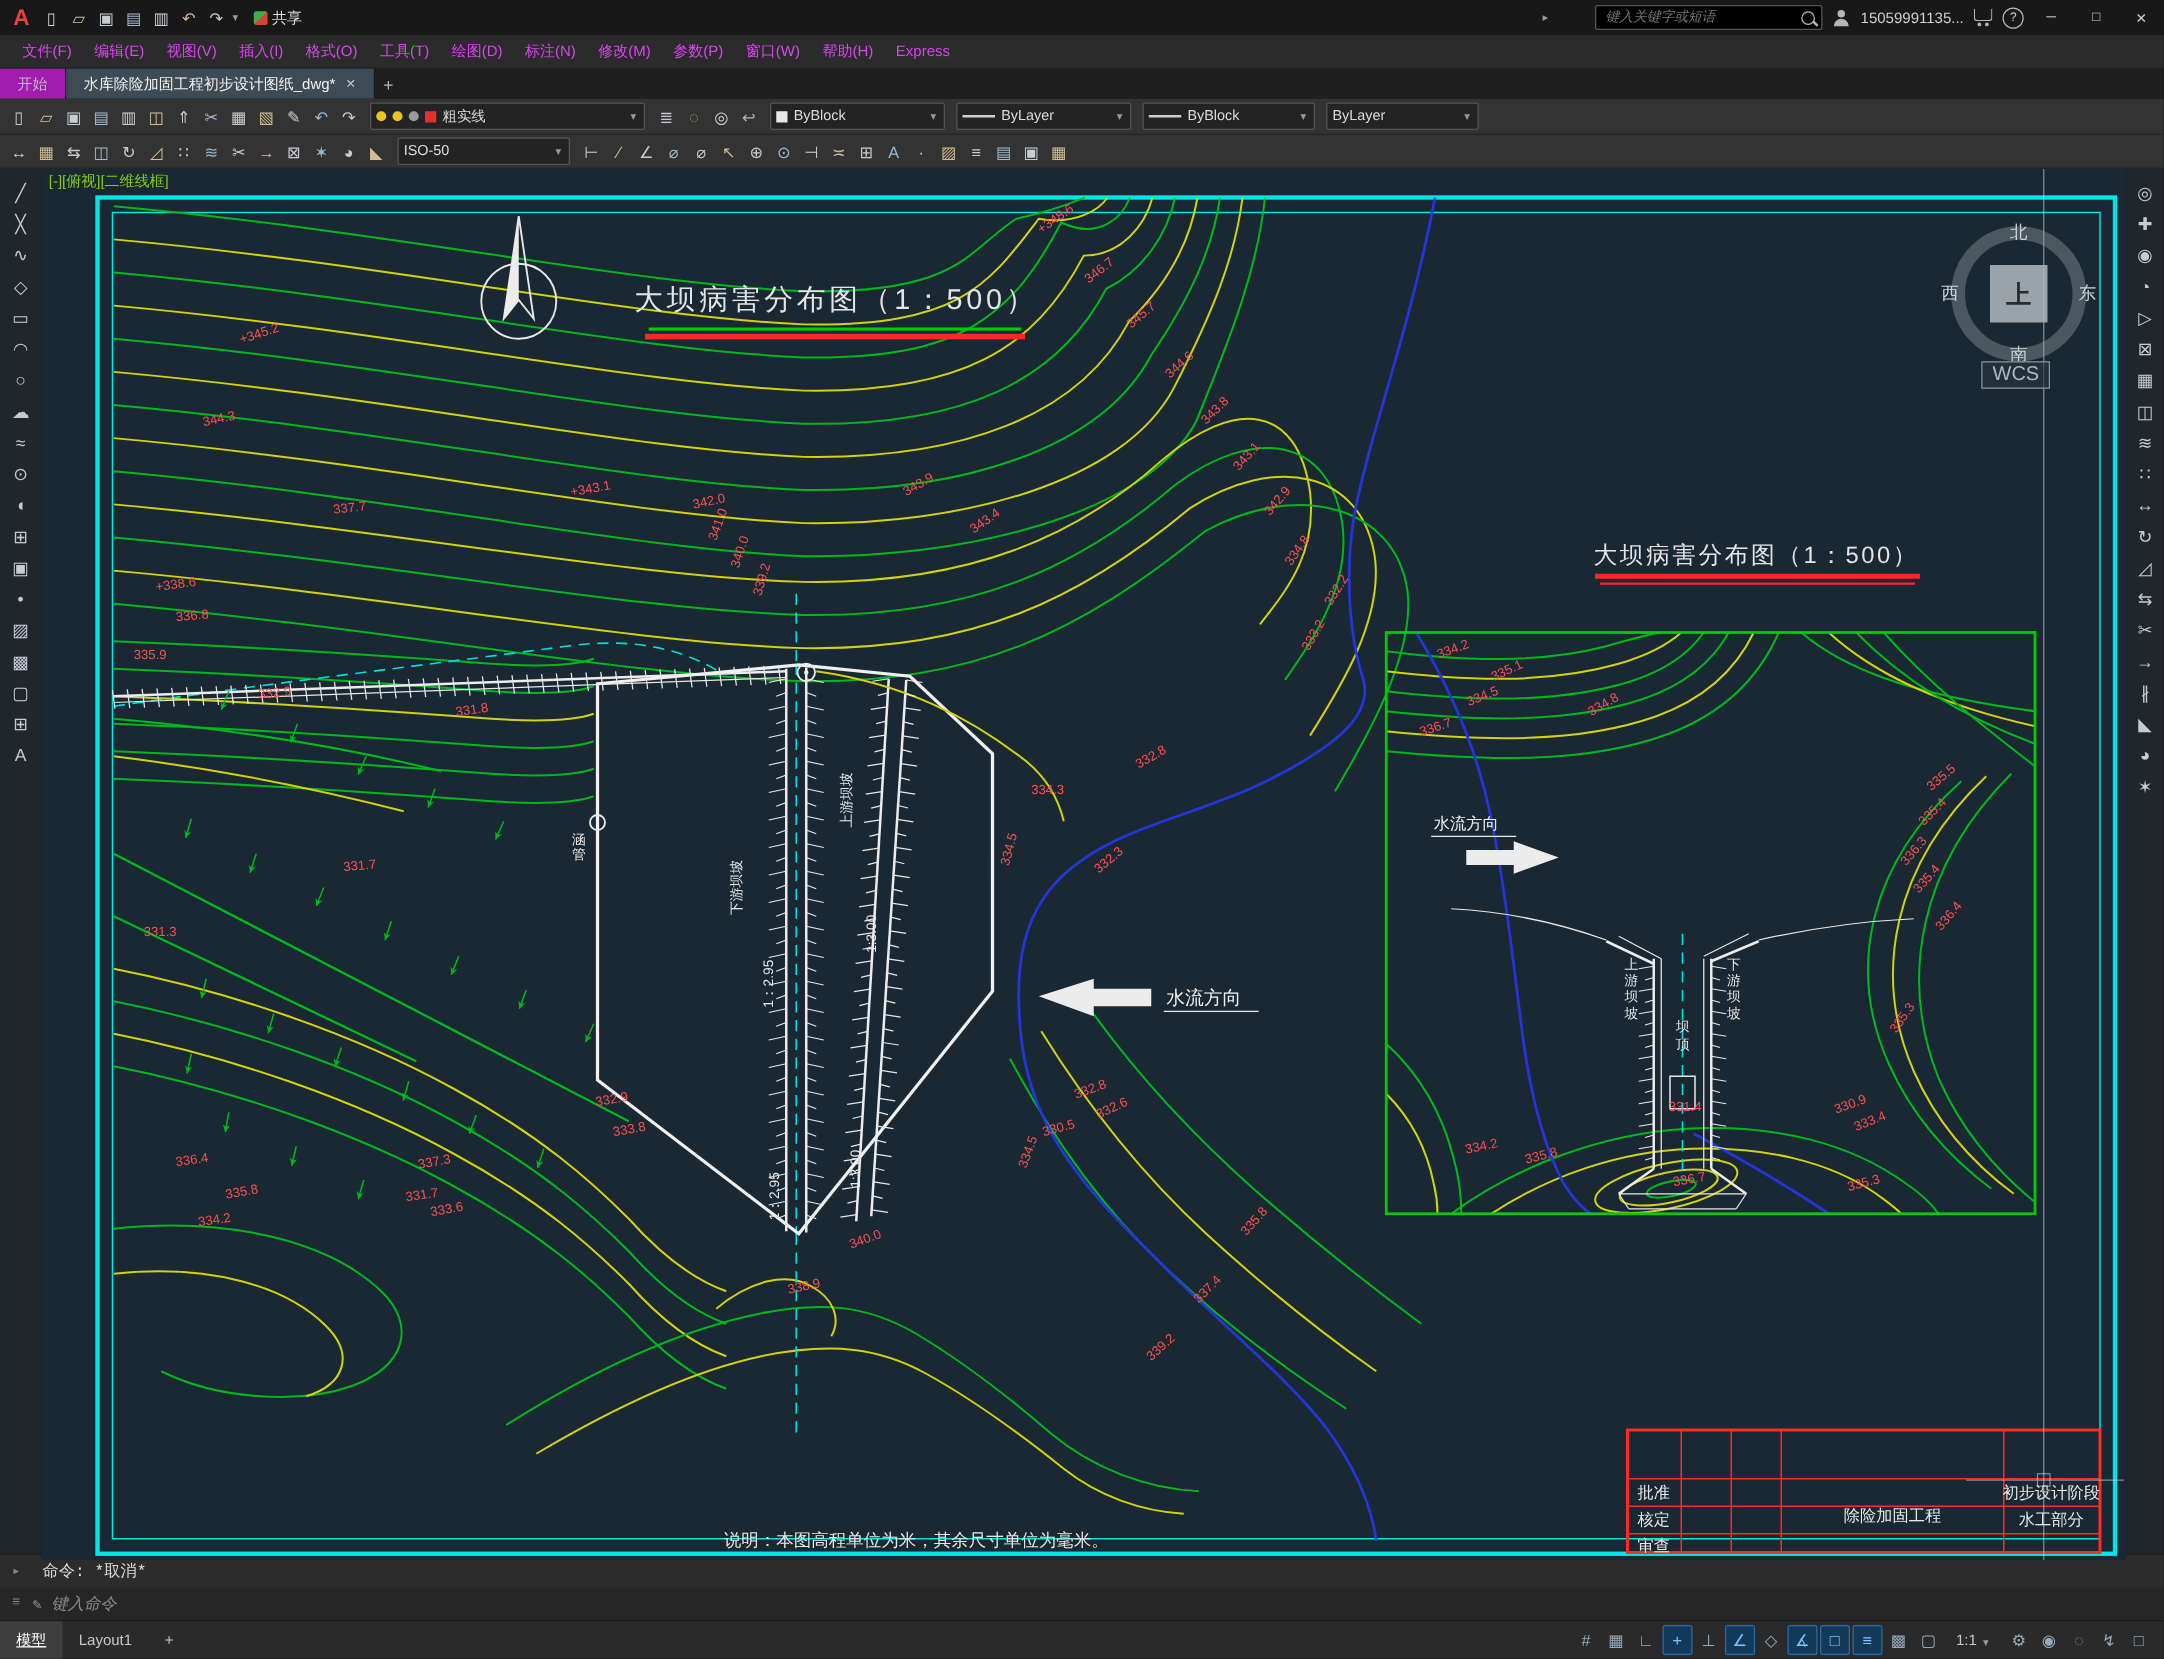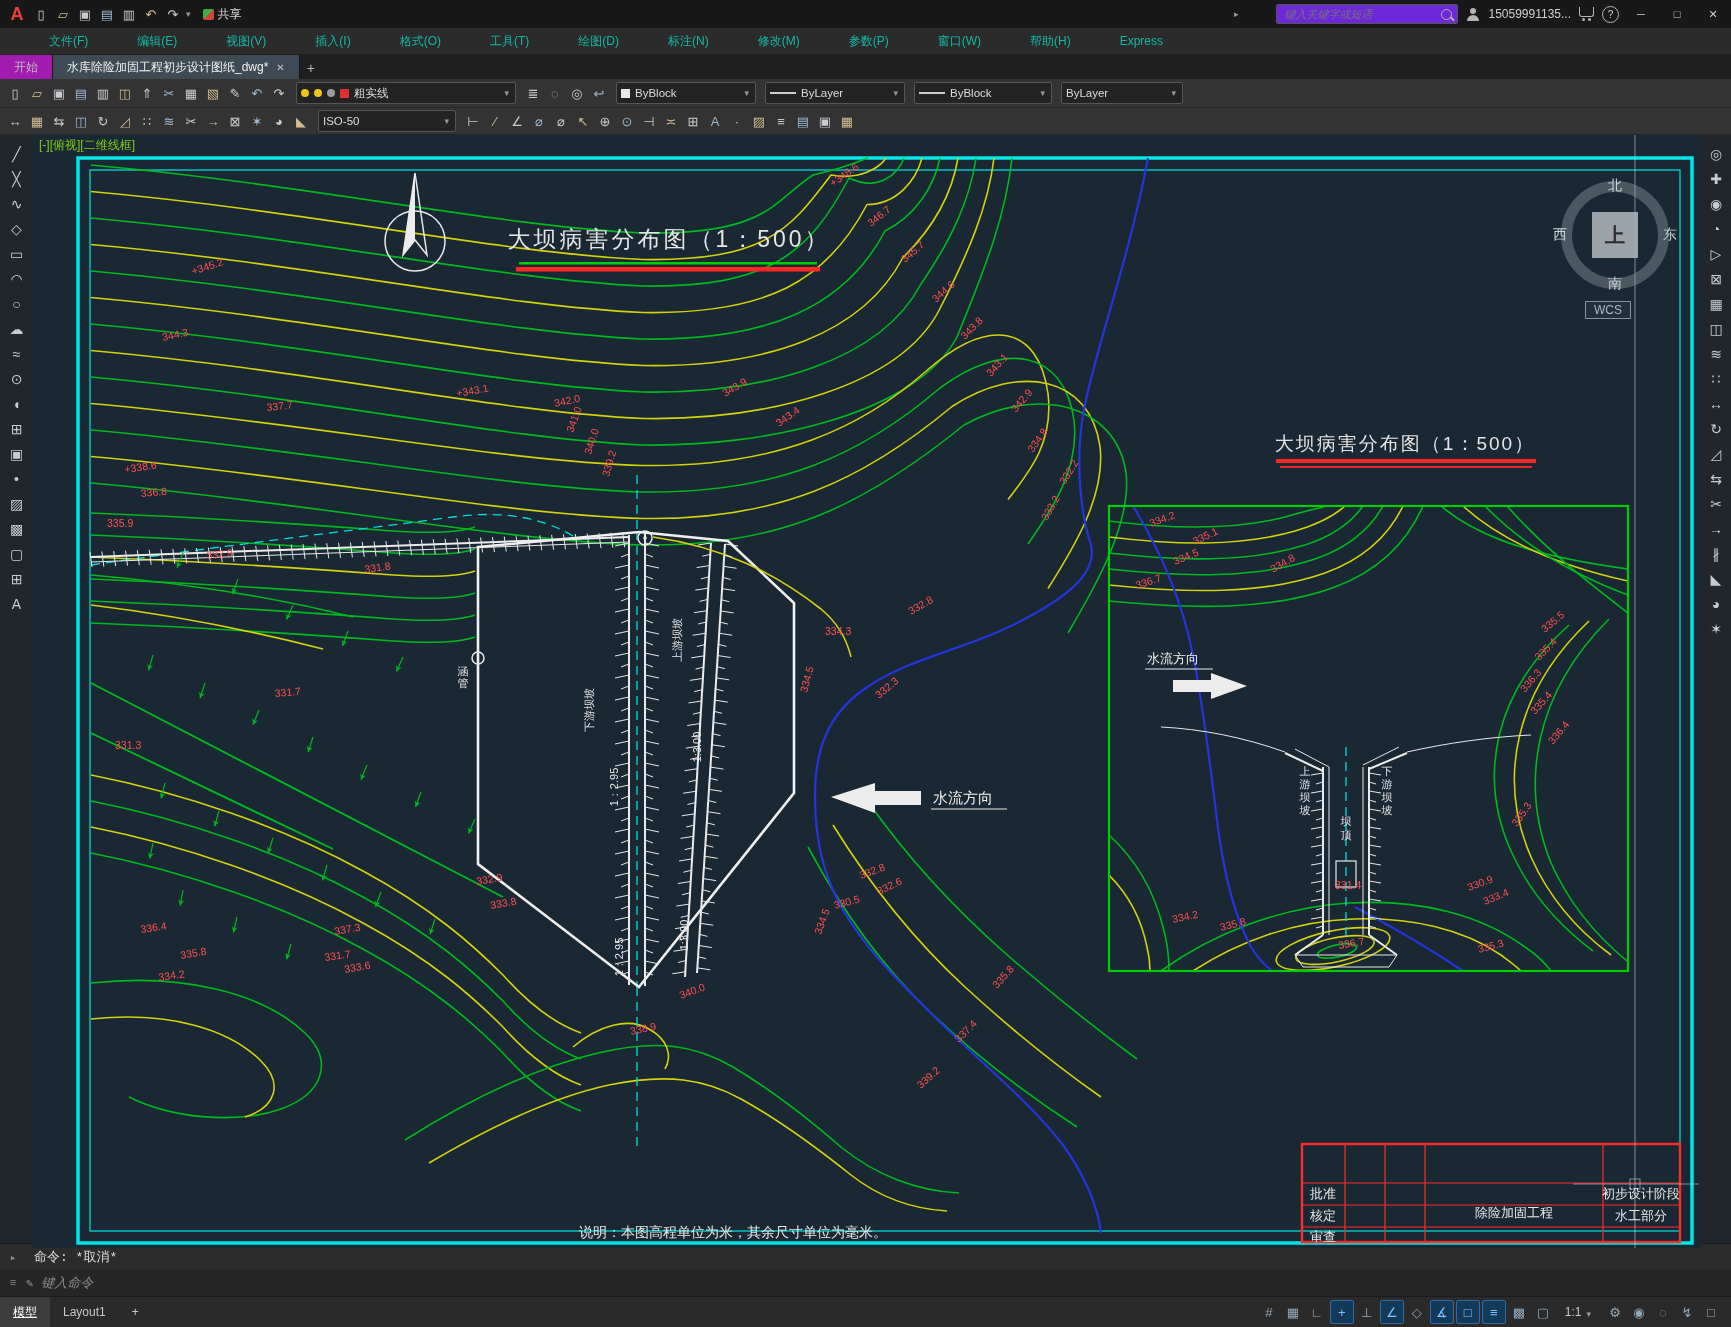--- a/index.html
+++ b/index.html
@@ -11,36 +11,36 @@
   .logo{width:26px;height:24px;display:flex;align-items:center;justify-content:center;font-weight:bold;font-size:18px;color:#e8413c;margin-left:4px;}
   .qat{display:flex;align-items:center;}
   .ico{display:inline-flex;width:20px;height:20px;align-items:center;justify-content:center;font-size:13px;color:#c8ccd0;margin:0 1px;border-radius:2px;}
   .ico:nth-child(4n){color:#9db8d2;} .ico:nth-child(4n+2){color:#d2bd92;}
   .caret{font-size:9px;color:#9a9a9a;margin:0 2px;}
   .share{display:flex;align-items:center;gap:4px;margin-left:10px;color:#d8d8d8;}
   .share-ico{width:11px;height:11px;background:linear-gradient(135deg,#3fae49 49%,#d8433a 51%);border-radius:2px;}
   .tb-title{position:absolute;left:0;right:0;text-align:center;pointer-events:none;color:#d6d6d6;font-size:12.5px;}
   .tb-title .sp{display:inline-block;width:18px;}
   .tb-right{margin-left:auto;display:flex;align-items:center;gap:8px;padding-right:4px;z-index:2;}
-  .srch{display:flex;align-items:center;background:#6d28d9;border:1px solid #555;border-radius:2px;height:18px;padding:0 5px;gap:5px;margin-left:28px;}
+  .srch{display:flex;align-items:center;background:#000000;border:1px solid #555;border-radius:2px;height:18px;padding:0 5px;gap:5px;margin-left:28px;}
   .srch input{background:transparent;border:none;outline:none;color:#bbb;font-style:italic;font-size:11px;width:150px;font-family:"Liberation Sans",sans-serif;}
   .mag{width:9px;height:9px;border:1.5px solid #b5b5b5;border-radius:50%;position:relative;}
   .mag::after{content:"";position:absolute;width:5px;height:1.5px;background:#b5b5b5;transform:rotate(45deg);right:-4px;bottom:-1px;}
   .person{width:14px;height:13px;position:relative;}
   .person::before{content:"";position:absolute;left:4px;top:0;width:6px;height:6px;border-radius:50%;background:#b5b5b5;}
   .person::after{content:"";position:absolute;left:1px;top:7px;width:12px;height:6px;border-radius:6px 6px 0 0;background:#b5b5b5;}
   .uid{color:#cfcfcf;}
   .cart{width:13px;height:9px;border:1.5px solid #b5b5b5;border-top:none;border-radius:0 0 3px 3px;position:relative;margin-top:-4px;}
   .cart::after{content:"";position:absolute;left:2px;bottom:-5px;width:3px;height:3px;border-radius:50%;background:#b5b5b5;box-shadow:6px 0 0 #b5b5b5;}
   .help{width:15px;height:15px;border:1.5px solid #b5b5b5;border-radius:50%;display:inline-flex;align-items:center;justify-content:center;font-size:10px;color:#cfcfcf;}
   .win{width:28px;height:28px;display:inline-flex;align-items:center;justify-content:center;font-size:11px;color:#cfcfcf;}
 
   
   .menubar{height:26px;background:#2b2b2b;display:flex;align-items:center;padding-left:10px;gap:2px;flex:0 0 26px;border-bottom:1px solid #222;}
-  .menu-item{color:#14b8a6;font-size:12px;padding:4px 8px;cursor:default;margin-left:31px;}
+  .menu-item{color:#d946ef;font-size:12px;padding:4px 8px;cursor:default;}
 
   
   .tabbar{height:24px;background:#1f1f1f;display:flex;align-items:flex-end;flex:0 0 24px;}
   .dtab{height:24px;display:flex;align-items:center;font-size:12px;padding:0 14px;color:#bdbdbd;background:#a21caf;border-right:1px solid #1a1a1a;gap:8px;}
   .dtab.active{background:#3e4b54;color:#f2f2f2;}
   .dtab .x{font-size:10px;color:#c5c5c5;}
   .tab-plus{width:22px;height:22px;display:flex;align-items:center;justify-content:center;color:#b5b5b5;font-size:14px;}
 
   
   .toolrow{height:28px;background:#333;display:flex;align-items:center;padding:0 4px;gap:3px;flex:0 0 28px;border-bottom:1px solid #262626;}
@@ -69,22 +69,22 @@
   
   .viewcube{position:absolute;left:1528px;top:46px;width:108px;height:108px;z-index:6;}
   .vc-ring{position:absolute;inset:0;border:11px solid rgba(150,160,166,.40);border-radius:50%;}
   .vc-face{position:absolute;left:31px;top:31px;width:46px;height:46px;background:rgba(172,180,186,.88);color:#2b2b2b;
     display:flex;align-items:center;justify-content:center;font-size:20px;font-weight:bold;}
   .vc-l{position:absolute;color:#cdd5da;font-size:14px;}
   .vc-n{left:50%;top:-4px;transform:translateX(-50%);}
   .vc-s{left:50%;bottom:-4px;transform:translateX(-50%);}
   .vc-w{left:-8px;top:50%;transform:translateY(-50%);}
   .vc-e{right:-8px;top:50%;transform:translateY(-50%);}
-  .wcs-chip{position:absolute;left:1552px;top:166px;border:1px solid #8593a0;background:rgba(40,52,62,.65);
-    color:#aeb9c2;font-size:12px;padding:1px 8px;z-index:6;}
+  .wcs-chip{position:absolute;left:1552px;top:154px;border:1px solid #8593a0;background:rgba(40,52,62,.65);
+    color:#aeb9c2;font-size:16px;padding:1px 8px;z-index:6;}
 
   
   .cmdline{height:52px;background:#2c2c2c;flex:0 0 52px;border-top:1px solid #1d1d1d;font-family:"Liberation Mono","Liberation Sans",monospace;}
   .cmd-row{height:26px;display:flex;align-items:center;color:#dcdcdc;font-size:13px;}
   .cmd-row.input{background:#262626;}
   .cmd-gutter{width:26px;text-align:center;color:#8a8a8a;font-size:11px;}
   .cmd-pencil{color:#9a9a9a;margin-right:8px;font-size:12px;}
   .cmd-placeholder{color:#8a8a8a;font-style:italic;}
   .cmd-hist-text{margin-left:8px;}
 

